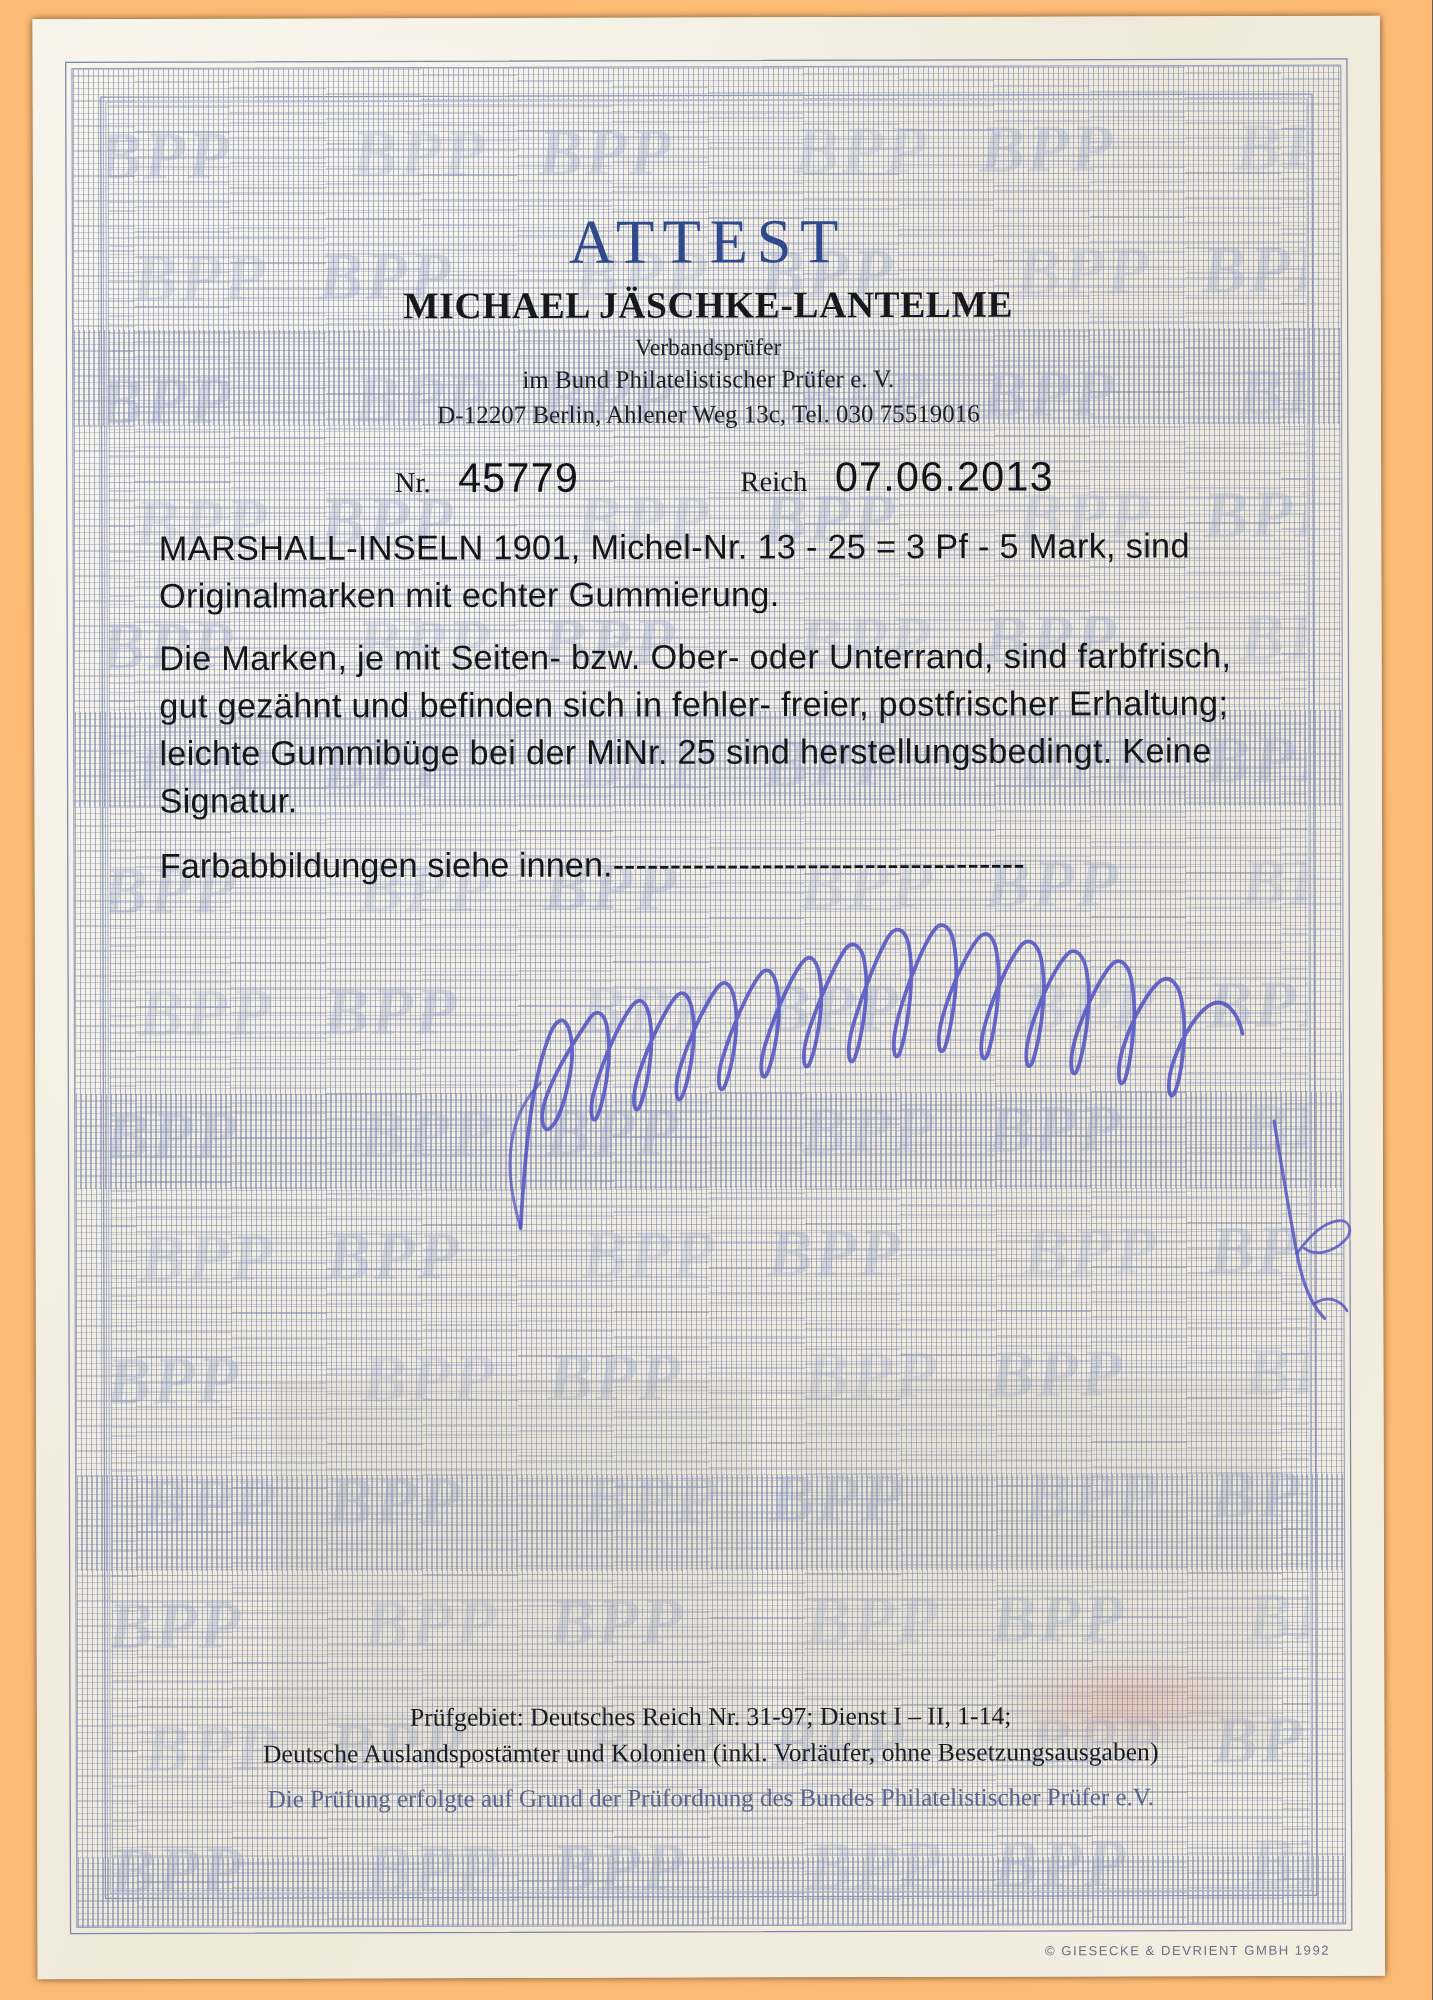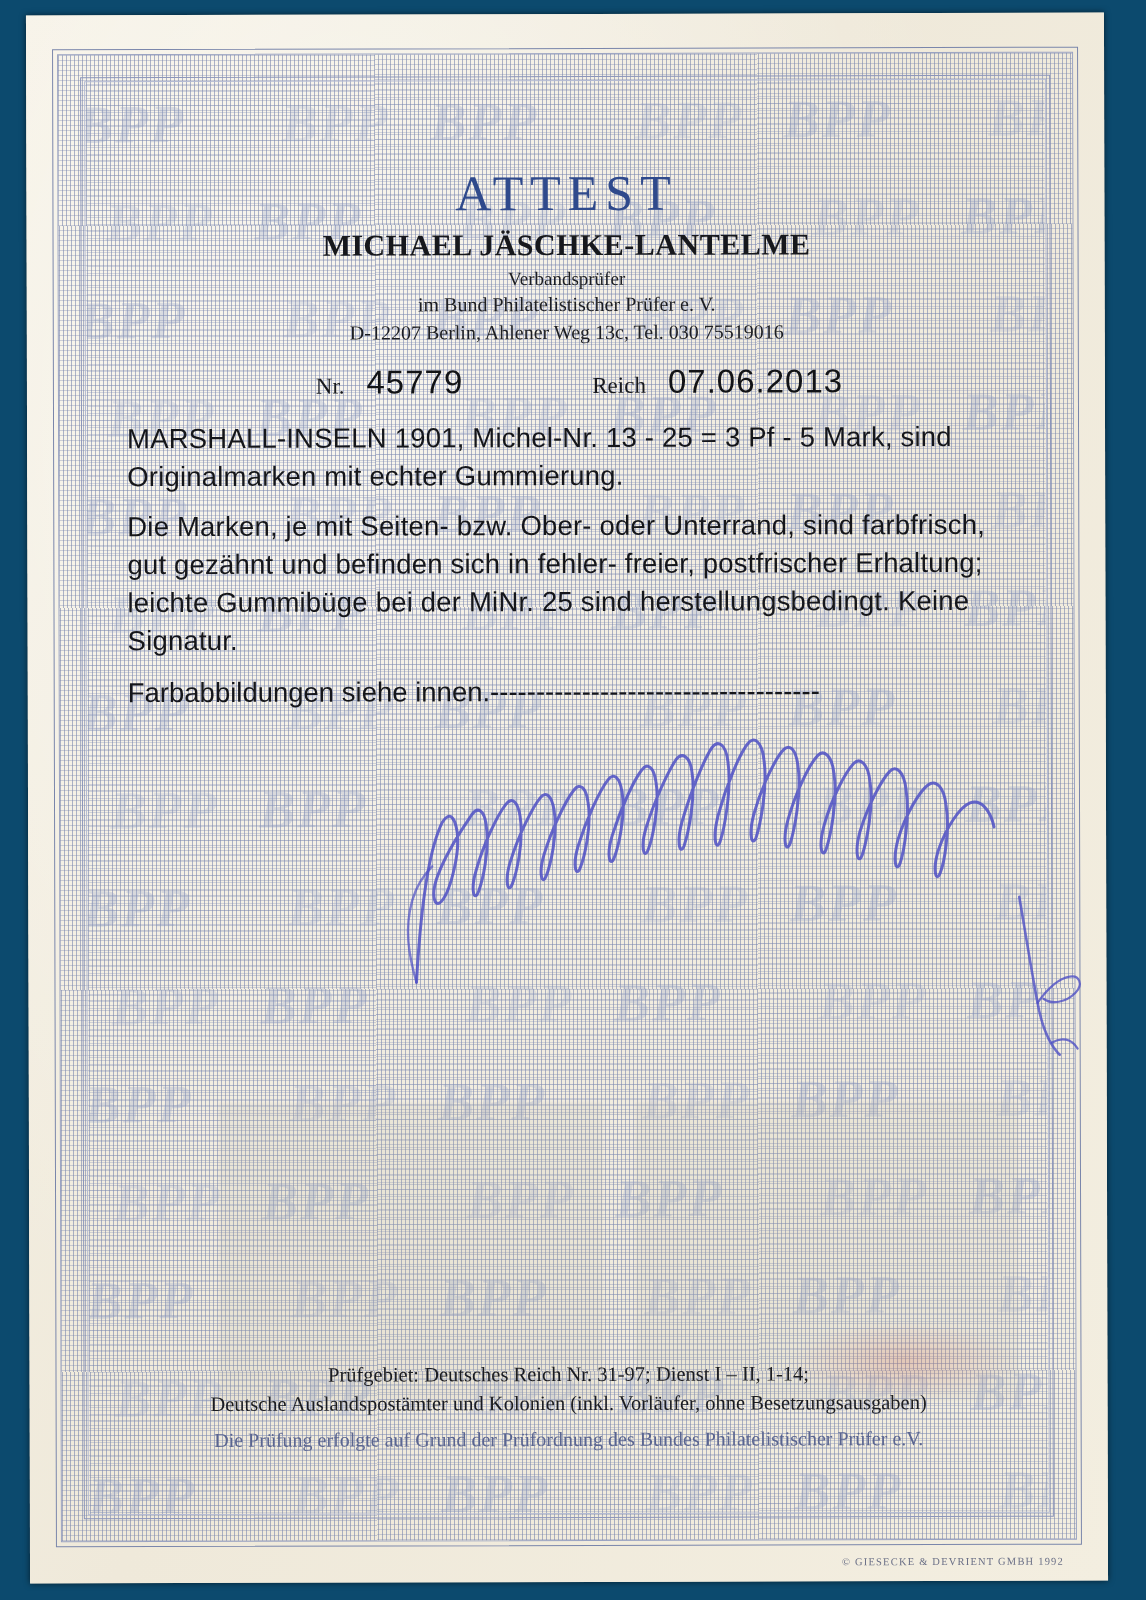--- a/index.html
+++ b/index.html
@@ -12,21 +12,21 @@
     height: 1600px;
     overflow: hidden;
     font-family: "Liberation Serif", serif;
   }
 
   
   #page {
     position: relative;
     width: 1146px;
     height: 1600px;
-    background: #0c4a6e;
+    background: #fdba74;
   }
 
   
   #certificate {
     position: absolute;
     left: 28px;
     top: 14px;
     width: 1078px;
     height: 1568px;
     background: #f4f0e2;
@@ -282,21 +282,21 @@
     line-height: 30px;
     color: #5a6590;
     margin: 6px 0 0 0;
   }
 
   
   #printer-credit {
     position: absolute;
     right: 44px;
     bottom: 14px;
-    font-family: Liberation Serif, serif;
+    font-family: Liberation Sans, sans-serif;
     font-size: 10.5px;
     letter-spacing: 1.2px;
     color: #6b7087;
     white-space: nowrap;
   }
 </style>
 </head>
 <body>
 
 <div id="page">

